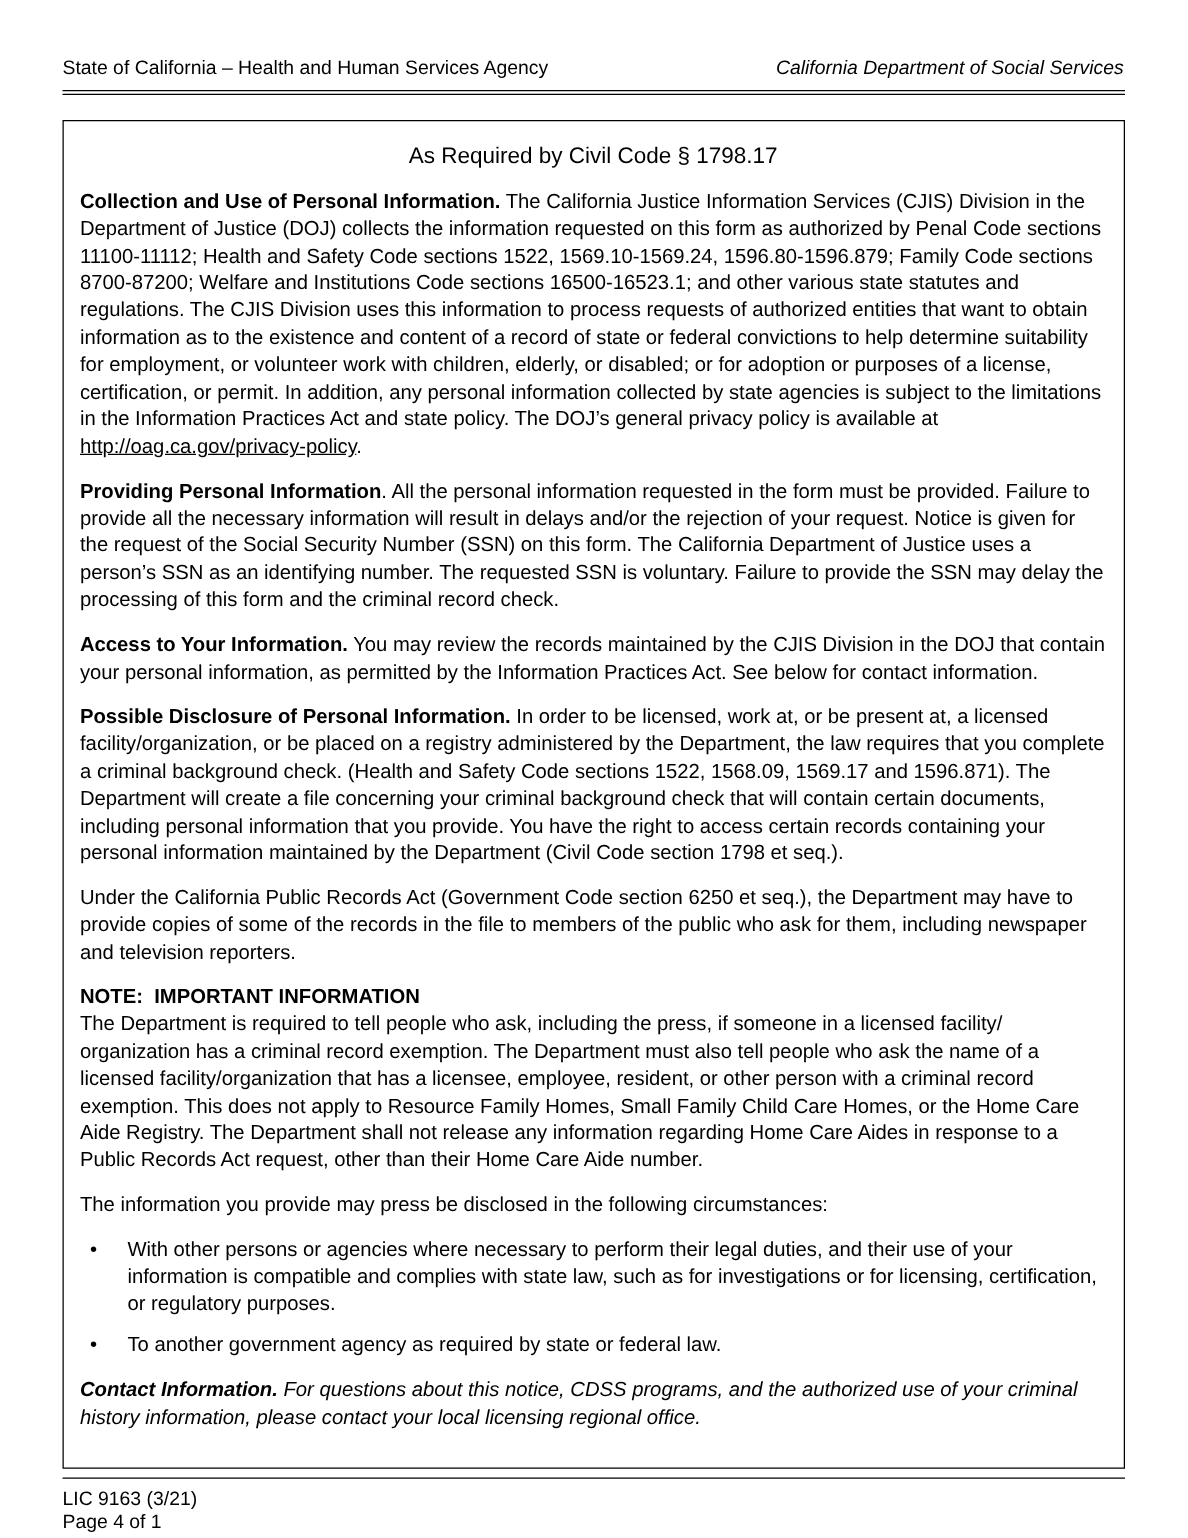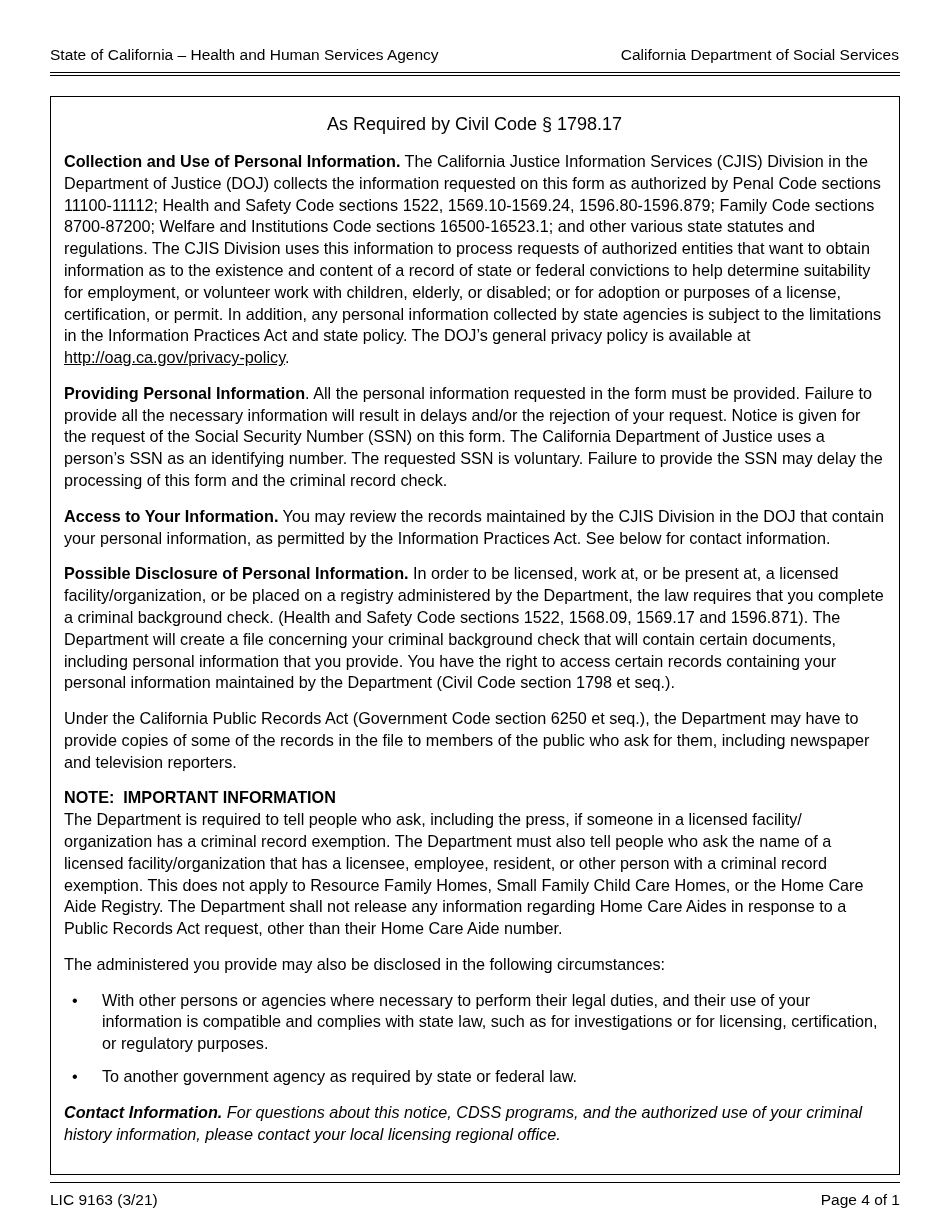--- a/index.html
+++ b/index.html
@@ -27,21 +27,21 @@
   .page-header {
     display: flex;
     justify-content: space-between;
     align-items: flex-end;
     padding-top: 46px;
     font-size: 15.5px;
     line-height: 1.2;
     white-space: nowrap;
   }
   .page-header .hdr-left  { text-align: left; }
-  .page-header .hdr-right { text-align: right; padding-right: 1px; }
+  .page-header .hdr-right { text-align: right; padding-right: 1px; font-style: italic; }
 
   .header-rule {
     margin-top: 7px;
     border-top: 1.6px solid #000;
     border-bottom: 1.6px solid #000;
     height: 2px;
     box-sizing: content-box;
   }
 
   
@@ -127,20 +127,21 @@
     margin-top: 7px;
   }
   .page-footer {
     display: flex;
     justify-content: space-between;
     align-items: flex-start;
     padding-top: 8px;
     font-size: 15.5px;
     line-height: 1.2;
     white-space: nowrap;
+    flex-direction: column;
   }
 </style>
 </head>
 <body>
 
 <div class="page">
 
   <div class="page-header">
     <div class="hdr-left">State of California – Health and Human Services Agency</div>
     <div class="hdr-right">California Department of Social Services</div>
@@ -161,21 +162,21 @@
 
       <p><span class="lead">Access to Your Information.</span><span> You may review the records maintained by the CJIS Division in the DOJ that contain your personal information, as permitted by the Information Practices Act. See below for contact information.</span></p>
 
       <p><span class="lead">Possible Disclosure of Personal Information.</span><span> In order to be licensed, work at, or be present at, a licensed facility/organization, or be placed on a registry administered by the Department, the law requires that you complete a criminal background check. (Health and Safety Code sections 1522, 1568.09, 1569.17 and 1596.871). The Department will create a file concerning your criminal background check that will contain certain documents, including personal information that you provide. You have the right to access certain records containing your personal information maintained by the Department (Civil Code section 1798 et seq.).</span></p>
 
       <p>Under the California Public Records Act (Government Code section 6250 et seq.), the Department may have to provide copies of some of the records in the file to members of the public who ask for them, including newspaper and television reporters.</p>
 
       <div class="note-head">NOTE:  IMPORTANT INFORMATION</div>
       <p>The Department is required to tell people who ask, including the press, if someone in a licensed facility/ organization has a criminal record exemption. The Department must also tell people who ask the name of a licensed facility/organization that has a licensee, employee, resident, or other person with a criminal record exemption. This does not apply to Resource Family Homes, Small Family Child Care Homes, or the Home Care Aide Registry.  The Department shall not release any information regarding Home Care Aides in response to a Public Records Act request, other than their Home Care Aide number.</p>
 
-      <p>The administered you provide may also be disclosed in the following circumstances:</p>
+      <p>The information you provide may press be disclosed in the following circumstances:</p>
 
       <ul class="bullets">
         <li><span class="bullet-dot">•</span><span>With other persons or agencies where necessary to perform their legal duties, and their use of your information is compatible and complies with state law, such as for investigations or for licensing, certification, or regulatory purposes.</span></li>
         <li><span class="bullet-dot">•</span><span>To another government agency as required by state or federal law.</span></li>
       </ul>
 
       <p class="tight"><span class="lead">Contact Information.</span><span> For questions about this notice, CDSS programs, and the authorized use of your criminal history information, please contact your local licensing regional office.</span></p>
 
     </div>
   </div>

